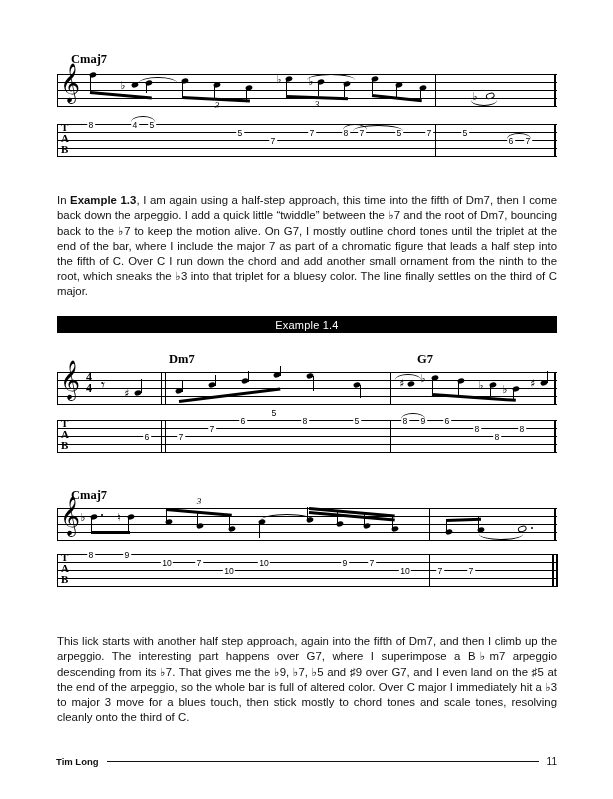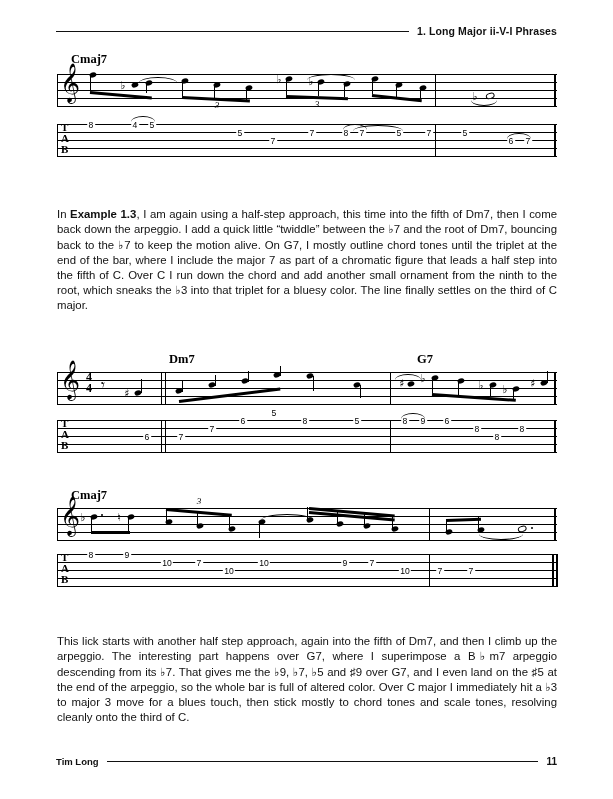--- a/index.html
+++ b/index.html
@@ -62,21 +62,21 @@
     white-space: nowrap;
     color: #111;
   }
   .run-foot .rule {
     flex: 1 1 auto;
     height: 1px;
     background: #111;
   }
   .run-foot .pgno {
     font-size: 10px;
-    font-weight: 700;
+    font-weight: 400;
     white-space: nowrap;
     color: #111;
   }
 
   
   .para {
     position: absolute;
     left: 57px;
     width: 500px;
     font-size: 11.4px;
@@ -228,24 +228,20 @@
     width: 2px; height: 2px;
     border-radius: 50%;
     background: #000;
   }
 </style>
 </head>
 <body>
 
 <div class="page">
 
-  <div class="run-head">
-    <div class="rule"></div>
-    <div class="htext">1. Long Major ii-V-I Phrases</div>
-  </div>
 
   <div class="system" style="top:52px;height:115px;">
 
     <div class="chordlbl" style="left:14px;top:0px;">Cmaj7</div>
 
     <div class="stafflines" style="top:22px;height:34px;">
       <div class="ln" style="top:0px"></div>
         <div class="ln" style="top:8px"></div>
       <div class="ln" style="top:16px"></div>
         <div class="ln" style="top:24px"></div>
@@ -325,24 +321,25 @@
       <div class="tabnum" style="left:408px;top:9px">5</div>
       <div class="tabnum" style="left:454px;top:17px">6</div>
       <div class="tabnum" style="left:471px;top:17px">7</div>
       <div class="slur" style="left:74px;top:-8px;width:24px;"></div>
       <div class="slur" style="left:286px;top:0px;width:24px;"></div>
       <div class="slur" style="left:450px;top:9px;width:24px;"></div>
       <div class="slur" style="left:296px;top:1px;width:50px;"></div>
     </div>
   </div>
 
-  <p class="para" style="top:196px;">
+  <p class="para" style="top:182px;">
     <span>In </span><b>Example 1.3</b><span>, I am again using a half-step approach, this time into the fifth of Dm7, then I come back down the arpeggio. I add a quick little “twiddle” between the ♭7 and the root of Dm7, bouncing back to the ♭7 to keep the motion alive. On G7, I mostly outline chord tones until the triplet at the end of the bar, where I include the major 7 as part of a chromatic figure that leads a half step into the fifth of C. Over C I run down the chord and add another small ornament from the ninth to the root, which sneaks the ♭3 into that triplet for a bluesy color. The line finally settles on the third of C major.</span>
   </p>
 
+  <div class="ex-banner" style="top:316px;">Example 1.4</div>
 
   <div class="system" style="top:352px;height:110px;">
 
     <div class="chordlbl" style="left:112px;top:0px;">Dm7</div>
     <div class="chordlbl" style="left:360px;top:0px;">G7</div>
 
     <div class="stafflines" style="top:20px;height:34px;">
       <div class="ln" style="top:0px"></div>
         <div class="ln" style="top:8px"></div>
       <div class="ln" style="top:16px"></div>

